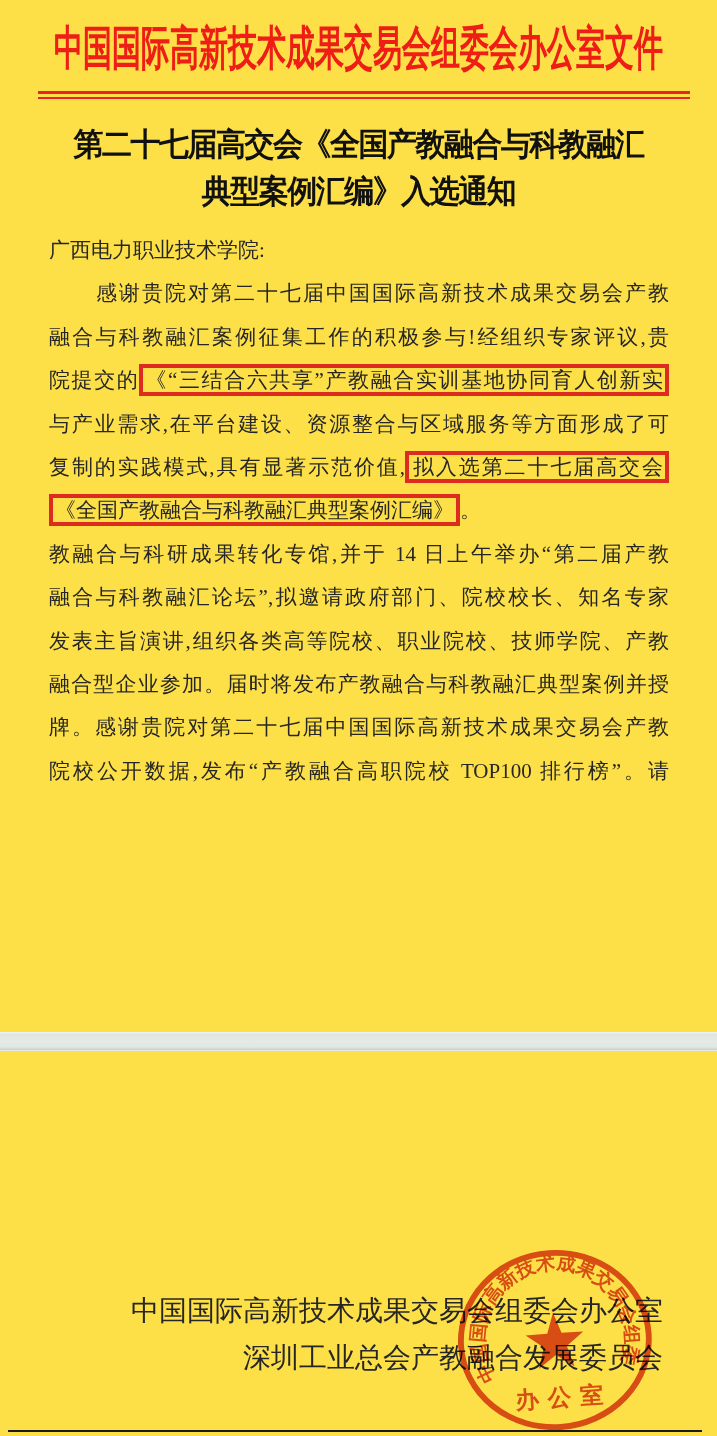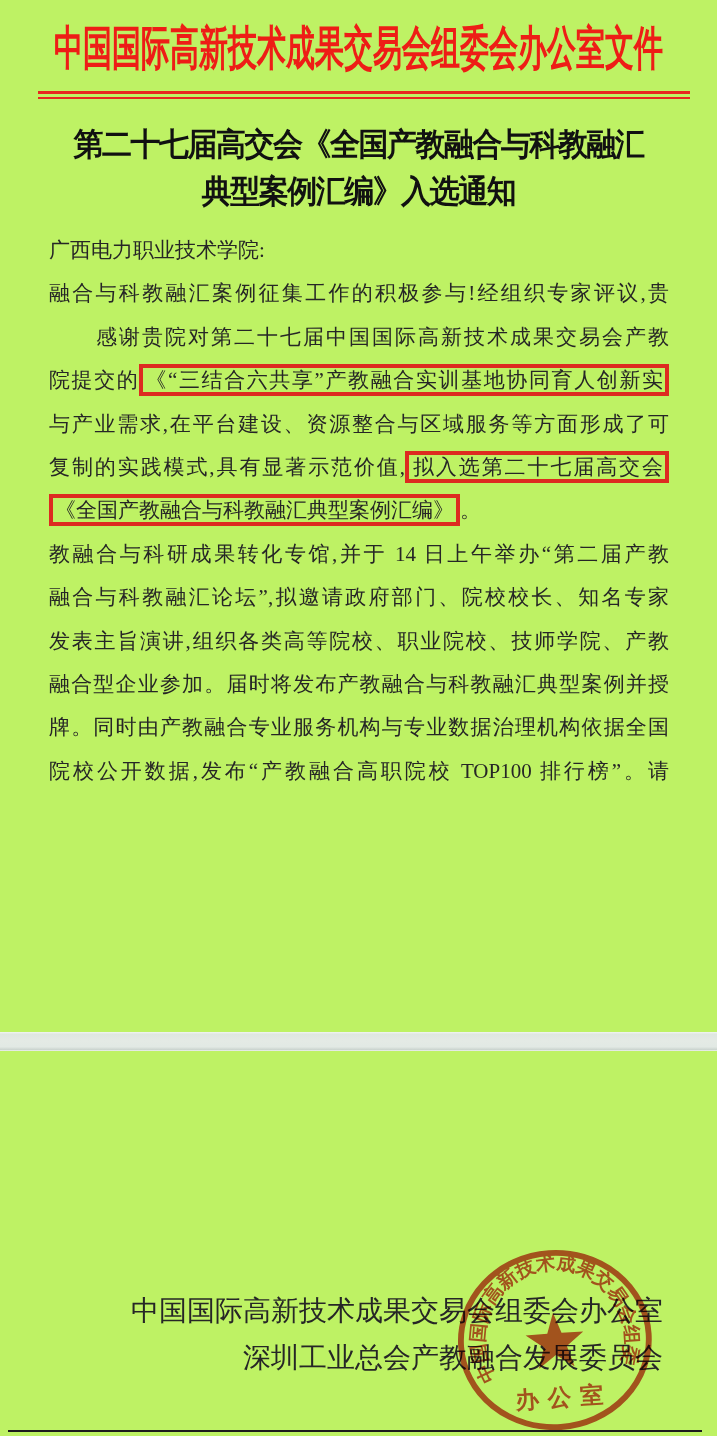--- a/index.html
+++ b/index.html
@@ -7,21 +7,21 @@
     --rule-red:#e8261f;
     --box-red:#dd2b20;
     --seal-red:#d4402e;
     --ink:#262626;
   }
   html,body{margin:0;padding:0;background:#ffffff;}
   .page{
     position:relative;
     width:717px;height:1436px;
     margin:0 auto;
-    background:#bef264;
+    background:#fde047;
     overflow:hidden;
     font-family:"Liberation Serif","DejaVu Serif",serif;
     color:var(--ink);
   }
   
   .letterhead{
     position:absolute;top:24px;left:0;right:0;height:50px;
     display:flex;align-items:center;justify-content:center;
   }
   .letterhead span{
@@ -88,31 +88,31 @@
 
   <div class="red-rule"></div>
 
   <div class="doc-title">
     <div>第二十七届高交会《全国产教融合与科教融汇</div>
     <div>典型案例汇编》入选通知</div>
   </div>
 
   <div class="body-block body-1">
       <div class="line"><span>广西电力职业技术学院:</span></div>
+      <div class="line just ind"><span>感谢贵院对第二十七届中国国际高新技术成果交易会产教</span></div>
       <div class="line just"><span>融合与科教融汇案例征集工作的积极参与!经组织专家评议,贵</span></div>
-      <div class="line just ind"><span>感谢贵院对第二十七届中国国际高新技术成果交易会产教</span></div>
       <div class="line just"><span>院提交的</span><span class="hl">《“三结合六共享”产教融合实训基地协同育人创新实</span></div>
       <div class="line just"><span>与产业需求,在平台建设、资源整合与区域服务等方面形成了可</span></div>
       <div class="line just"><span>复制的实践模式,具有显著示范价值,</span><span class="hl">拟入选第二十七届高交会</span></div>
       <div class="line"><span class="hl">《全国产教融合与科教融汇典型案例汇编》</span><span>。</span></div>
       <div class="line just"><span>教融合与科研成果转化专馆,并于 14 日上午举办“第二届产教</span></div>
       <div class="line just"><span>融合与科教融汇论坛”,拟邀请政府部门、院校校长、知名专家</span></div>
       <div class="line just"><span>发表主旨演讲,组织各类高等院校、职业院校、技师学院、产教</span></div>
       <div class="line just"><span>融合型企业参加。届时将发布产教融合与科教融汇典型案例并授</span></div>
-      <div class="line just"><span>牌。同时由产教融合专业服务机构与专业数据治理机构依据全国</span></div>
+      <div class="line just"><span>牌。感谢贵院对第二十七届中国国际高新技术成果交易会产教</span></div>
       <div class="line just"><span>院校公开数据,发布“产教融合高职院校 TOP100 排行榜”。请</span></div>
     </div>
 
   <div class="page-band"></div>
 
 
   <div class="signature">
     <div>中国国际高新技术成果交易会组委会办公室</div>
     <div>深圳工业总会产教融合发展委员会</div>
   </div>

